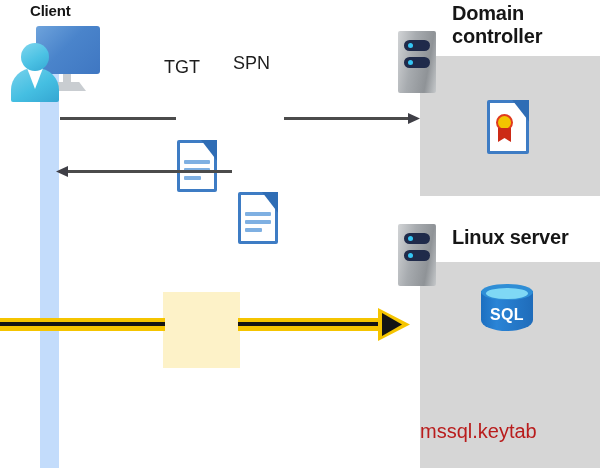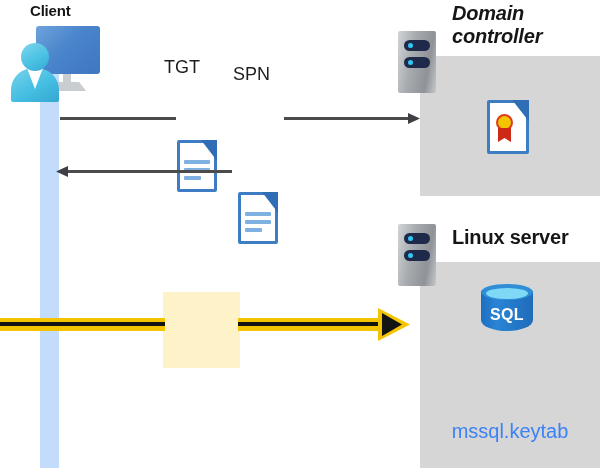--- a/index.html
+++ b/index.html
@@ -9,21 +9,21 @@
     -webkit-font-smoothing:antialiased;
   }
   .abs{position:absolute;}
 
   
   .title{
     font-weight:bold;color:#161616;line-height:1.16;
     letter-spacing:-0.2px;
   }
   #client-title{left:30px;top:2px;font-size:15px;}
-  #dc-title{left:452px;top:2px;font-size:20px;width:140px;font-style:italic;}
+  #dc-title{left:452px;top:2px;font-size:20px;width:140px;}
   #linux-title{left:452px;top:226px;font-size:20px;width:150px;}
 
   
   #lifeline{left:40px;top:72px;width:19px;height:396px;background:#c3dcfb;}
 
   
   #client-icon{left:8px;top:26px;width:92px;height:76px;}
   .mon-screen{
     position:absolute;left:28px;top:0;width:64px;height:48px;border-radius:3px;
     background:linear-gradient(135deg,#6ea3dc 0%,#4a84cb 45%,#3f77c2 100%);
@@ -106,37 +106,37 @@
     background:#2f6db5;
     clip-path:polygon(0 0,100% 100%,100% 0);
   }
   .doc-line{position:absolute;background:#7fb0e2;height:4px;border-radius:1px;}
 
   
   #doc-tgt{left:177px;top:86px;width:40px;height:52px;}
   #doc-spn{left:238px;top:86px;width:40px;height:52px;}
   .lbl{font-size:18px;color:#1d1d1d;}
   #lbl-tgt{left:164px;top:57px;}
-  #lbl-spn{left:233px;top:64px;}
+  #lbl-spn{left:233px;top:53px;}
 
   
   #doc-key1{left:180px;top:150px;width:40px;height:52px;}
   .key-g{position:absolute;left:6px;top:10px;}
 
   
   #doc-cert{left:487px;top:100px;width:42px;height:54px;}
   .seal-circle{
     position:absolute;left:9px;top:14px;width:17px;height:17px;border-radius:50%;
     background:#f3c400;border:2.5px solid #e03a1e;box-sizing:border-box;
   }
   .seal-ribbon{
     position:absolute;left:11px;top:28px;width:13px;height:14px;background:#cc2a16;
     clip-path:polygon(0 0,100% 0,100% 100%,50% 72%,0 100%);
   }
-  #keytab-label{left:420px;top:420px;width:180px;text-align:center;font-size:20px;color:#3b82f6;}
+  #keytab-label{left:420px;top:420px;width:180px;text-align:left;font-size:20px;color:#b91c1c;}
 
   
   #sql-icon{left:481px;top:282px;width:52px;height:58px;}
   .cyl-body{
     position:absolute;left:0;top:9px;width:52px;height:40px;
     background:linear-gradient(90deg,#1c6fc0 0%,#2a84d6 30%,#1f6cba 100%);
     border-radius:0 0 26px 26px / 0 0 11px 11px;
   }
   .cyl-top{
     position:absolute;left:0;top:2px;width:52px;height:16px;border-radius:50%;

